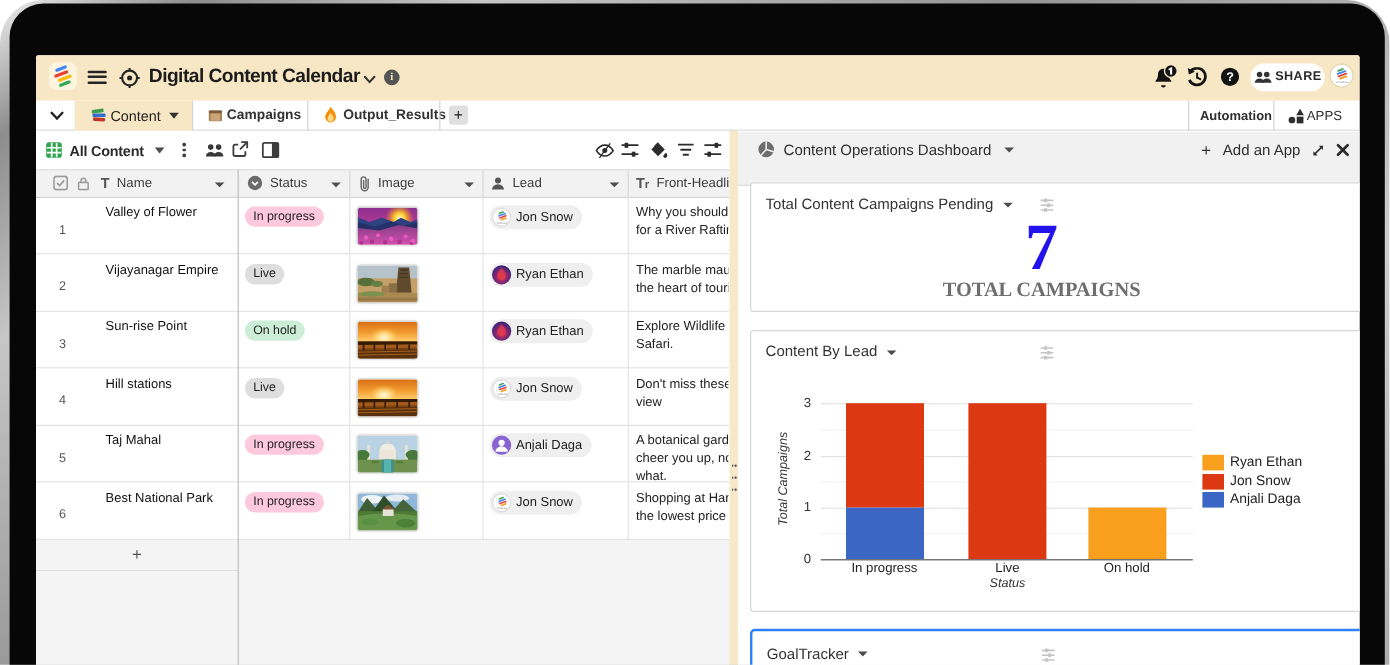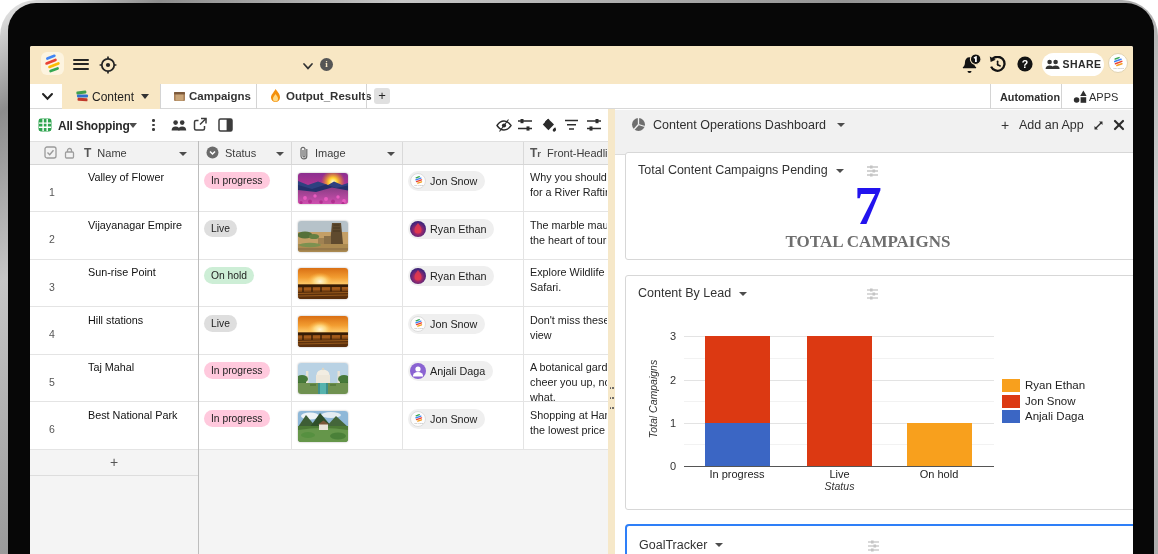--- a/index.html
+++ b/index.html
@@ -52,20 +52,21 @@
       <svg class="abs" style="left:68px;top:9px" width="20" height="20" viewBox="0 0 20 20">
         <circle cx="10" cy="10" r="6.2" fill="none" stroke="#242424" stroke-width="1.8"></circle>
         <circle cx="10" cy="10" r="2.1" fill="#242424"></circle>
         <g stroke="#242424" stroke-width="1.7">
           <line x1="10" y1="1.6" x2="10" y2="4"></line>
             <line x1="10" y1="16" x2="10" y2="18.4"></line>
           <line x1="1.6" y1="10" x2="4" y2="10"></line>
             <line x1="16" y1="10" x2="18.4" y2="10"></line>
         </g>
       </svg>
+      <div class="abs" style="left:94px;top:9.5px;font-size:16px;font-weight:bold;color:#1b1b1b;letter-spacing:-.45px">Digital Content Calendar</div>
       <svg class="abs" style="left:272px;top:14px" width="12" height="12" viewBox="0 0 12 12">
           <path d="M2 4 L6 8.4 L10 4" fill="none" stroke="#333" stroke-width="1.7" stroke-linecap="round"></path>
         </svg>
       <div class="abs" style="left:290px;top:12px;width:13px;height:13px;border-radius:50%;background:#555;color:#f8e7c4;font-size:9px;font-weight:bold;text-align:center;line-height:13.5px;font-family:'Liberation Serif',serif">i</div>
 
       <svg class="abs" style="left:930px;top:7px" width="23" height="23" viewBox="0 0 23 23">
         <path d="M7.5 18 a2 2 0 0 0 4 0 Z" fill="#131313"></path>
         <path d="M9.5 4.2 c-2.8 0 -4.5 2.1 -4.5 4.8 c0 3 -1.1 4.4 -2 5.2 c-.4.4 -.2 1 .4 1 l12.2 0 c.6 0 .8 -.6 .4 -1 c-.9 -.8 -2 -2.2 -2 -5.2 c0 -2.7 -1.7 -4.8 -4.5 -4.8 Z" fill="#131313"></path>
         <circle cx="15.7" cy="6.2" r="5.3" fill="#131313" stroke="#f8e7c4" stroke-width="1.1"></circle>
         <path d="M15.0 3.6 l1.8 -0.7 l0 6.2 l-1.8 0 Z M13.6 4.4 l1.6 -1 l0.6 1.4 l-1.7 1 Z" fill="#ffffff"></path>
@@ -149,21 +150,21 @@
     <div class="abs" style="left:0;top:63.5px;width:578px;height:32px;background:#fff">
       <svg class="abs" style="left:8px;top:9px" width="14" height="14" viewBox="0 0 14 14">
         <rect x="0.5" y="0.5" width="13" height="13" rx="2.4" fill="#2ea44f"></rect>
         <g stroke="#ffffff" stroke-width="1.4">
             <line x1="1" y1="5.1" x2="13" y2="5.1"></line>
             <line x1="1" y1="9.2" x2="13" y2="9.2"></line>
         <line x1="5.1" y1="1" x2="5.1" y2="13"></line>
             <line x1="9.2" y1="1" x2="9.2" y2="13"></line>
           </g>
       </svg>
-      <div class="abs" style="left:28px;top:9.5px;font-size:12px;font-weight:600;color:#2a2a2a;letter-spacing:-.2px">All Shopping</div>
+      <div class="abs" style="left:28px;top:9.5px;font-size:12px;font-weight:600;color:#2a2a2a;letter-spacing:-.2px">All Content</div>
       <div class="caret abs" style="left:99px;top:14px"></div>
       <div class="abs" style="left:122px;top:10px;width:3px">
         <div style="width:2.6px;height:2.6px;border-radius:50%;background:#3c3c3c"></div>
         <div style="width:2.6px;height:2.6px;border-radius:50%;background:#3c3c3c;margin-top:2px"></div>
         <div style="width:2.6px;height:2.6px;border-radius:50%;background:#3c3c3c;margin-top:2px"></div>
       </div>
       <svg class="abs" style="left:141px;top:11px" width="16" height="11" viewBox="0 0 16 11">
         <circle cx="4.6" cy="2.6" r="2.3" fill="#383838"></circle>
           <circle cx="11.2" cy="2.6" r="2.3" fill="#383838"></circle>
         <path d="M0.6 10.4 a4 3.8 0 0 1 8 0 Z" fill="#383838"></path>
@@ -237,20 +238,28 @@
           </svg>
         <span style="margin-left:6px">Status</span>
         <div class="caret abs" style="left:78px;top:9.5px;border-top-width:4.5px"></div>
       </div>
       <div class="colhead" style="left:261px;width:111px">
         <svg style="margin-left:8px" width="10" height="14" viewBox="0 0 10 14">
             <path d="M7.8 3 v7 a2.9 2.9 0 0 1 -5.8 0 V3.4 a2 2 0 0 1 4 0 V10 a1 1 0 0 1 -2 0 V4" fill="none" stroke="#666" stroke-width="1.2"></path>
           </svg>
         <span style="margin-left:6px">Image</span>
         <div class="caret abs" style="left:96px;top:9.5px;border-top-width:4.5px"></div>
+      </div>
+      <div class="colhead" style="left:372px;width:121px">
+        <svg style="margin-left:7px" width="12" height="12" viewBox="0 0 12 12">
+            <circle cx="6" cy="3.4" r="2.5" fill="#555"></circle>
+            <path d="M1 11 a5 4.4 0 0 1 10 0 Z" fill="#555"></path>
+          </svg>
+        <span style="margin-left:6px">Lead</span>
+        <div class="caret abs" style="left:106px;top:9.5px;border-top-width:4.5px"></div>
       </div>
       <div class="colhead" style="left:493px;width:85px">
         <span style="margin-left:7px;font-size:12px;color:#555;font-weight:600">T<span style="font-size:9.5px">r</span></span>
         <span style="margin-left:6px;white-space:nowrap">Front-Headlin</span>
       </div>
     </div>
 
     <div id="rows" class="abs" style="left:0;top:119px;width:578px;height:285px;background:#fff">
         <div class="abs" style="left:0;top:0.0px;width:578px;height:47.5px;border-bottom:1px solid #e4e4e4">
           <div class="rownum" style="top:21px">1</div>

